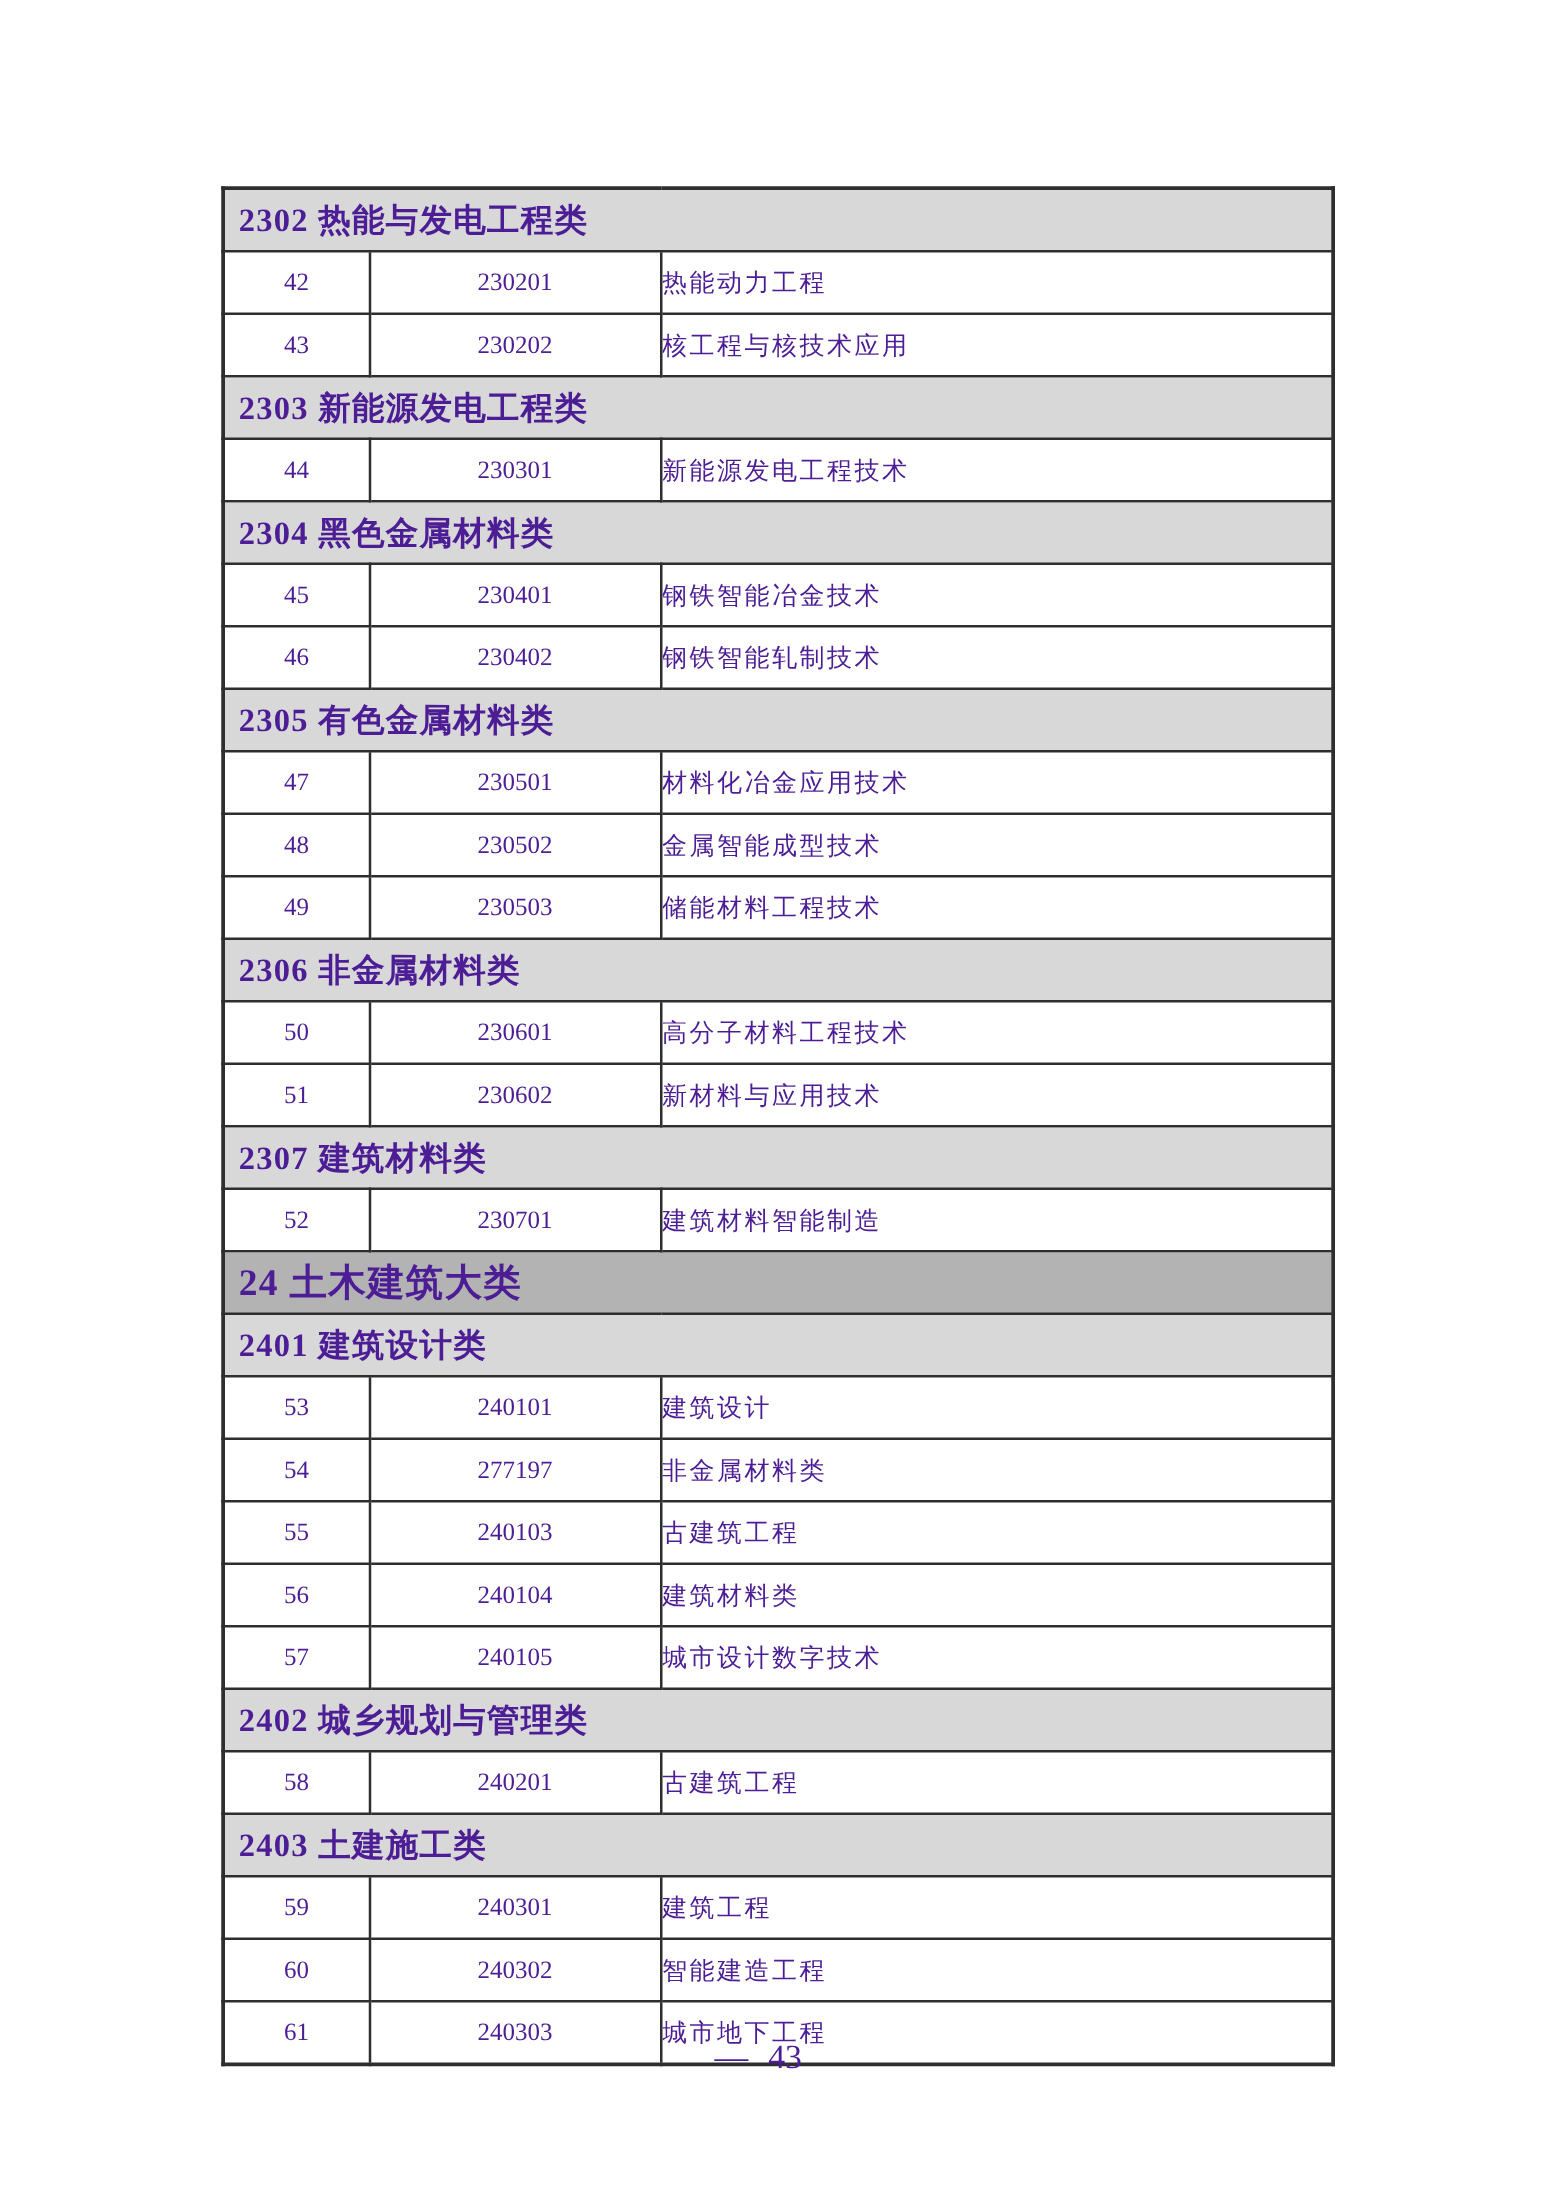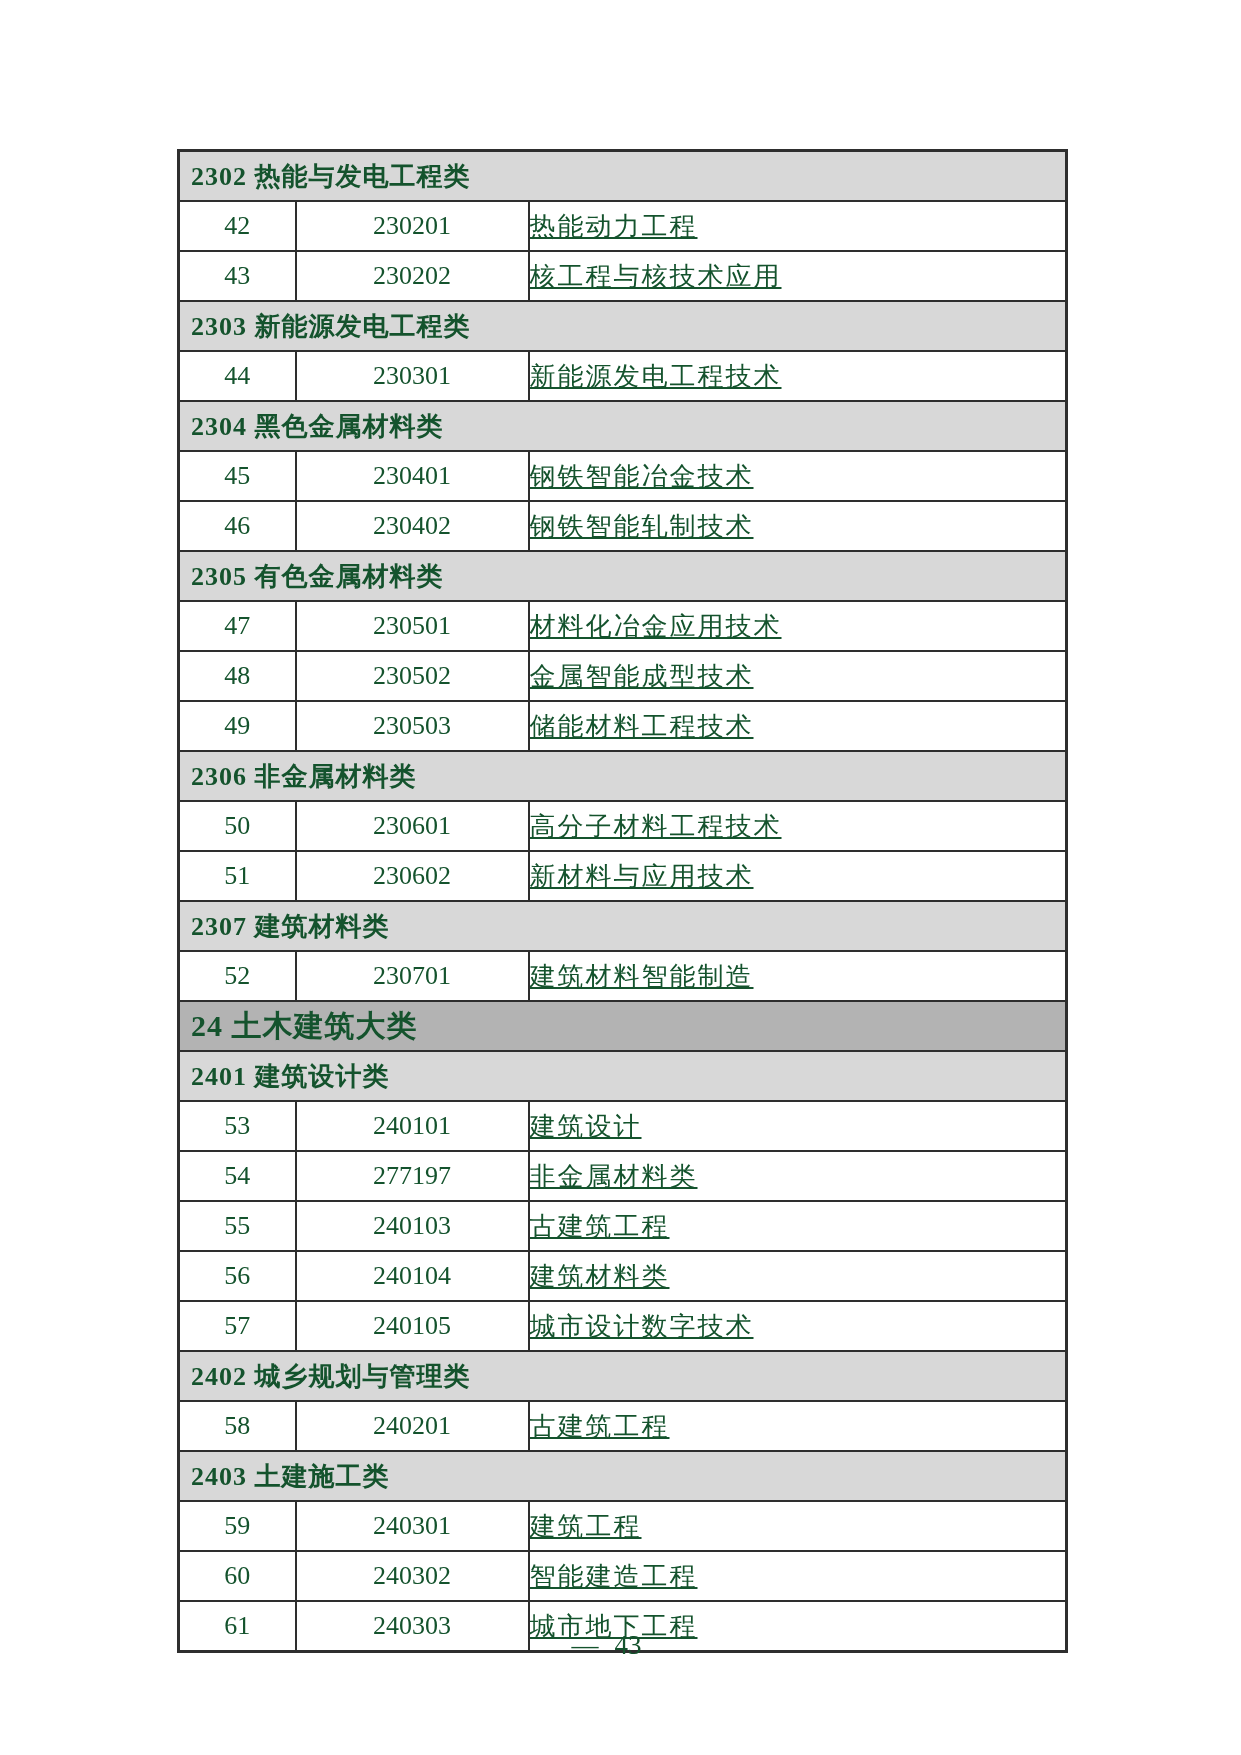--- a/index.html
+++ b/index.html
@@ -3,49 +3,48 @@
 <meta charset="utf-8">
 <style>
   html, body { margin: 0; padding: 0; }
   .page {
     position: relative;
     width: 1241px;
     height: 1738px;
     background: #ffffff;
     overflow: hidden;
     font-family: "Liberation Serif", "DejaVu Serif", serif;
-    color: #14532d;
+    color: #4c1d95;
   }
   table.majors-table {
     position: absolute;
     left: 177px;
     top: 149px;
     width: 888px;
     border-collapse: collapse;
     table-layout: fixed;
     border: 3px solid var(--border-color, #2e2e2e);
   }
   table.majors-table td {
     border: 2px solid var(--border-color, #2e2e2e);
     height: 48px;
     padding: 0;
     vertical-align: middle;
     overflow: hidden;
     white-space: nowrap;
   }
   td.cell-no, td.cell-code {
     text-align: center;
-    font-size: 26px;
+    font-size: 20px;
   }
   td.cell-name {
     text-align: left;
     padding-left: 13px;
-    font-size: 26px;
+    font-size: 20px;
     letter-spacing: 2px;
-    text-decoration: underline;
   }
   tr.sub-row td {
     background: var(--sub-bg, #d8d8d8);
     font-weight: bold;
     font-size: 26px;
     text-align: left;
     padding-left: 11px;
     letter-spacing: 1px;
   }
   tr.major-row td {

